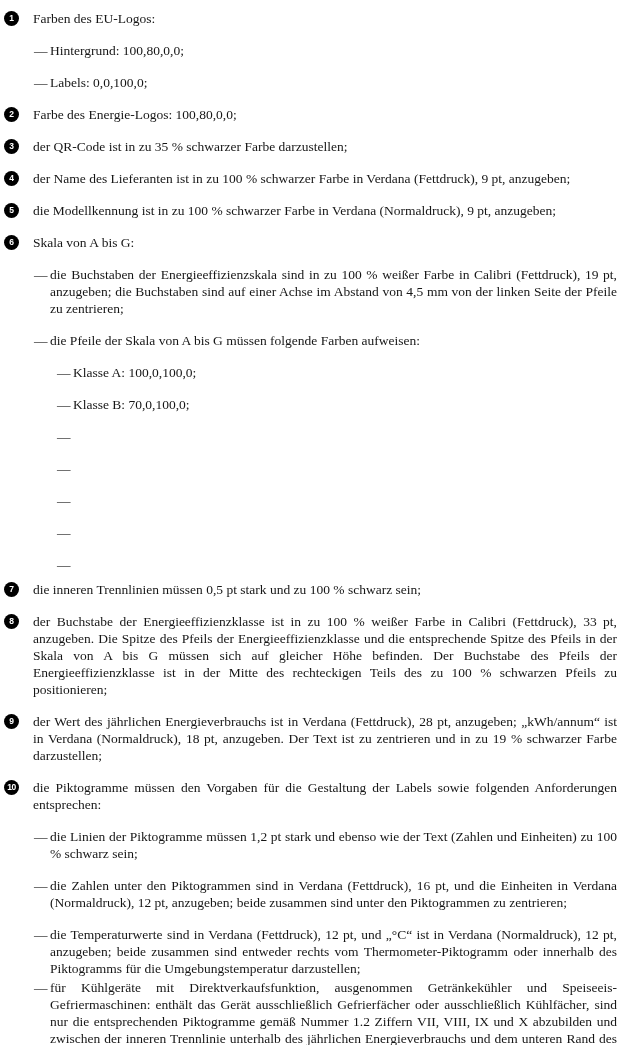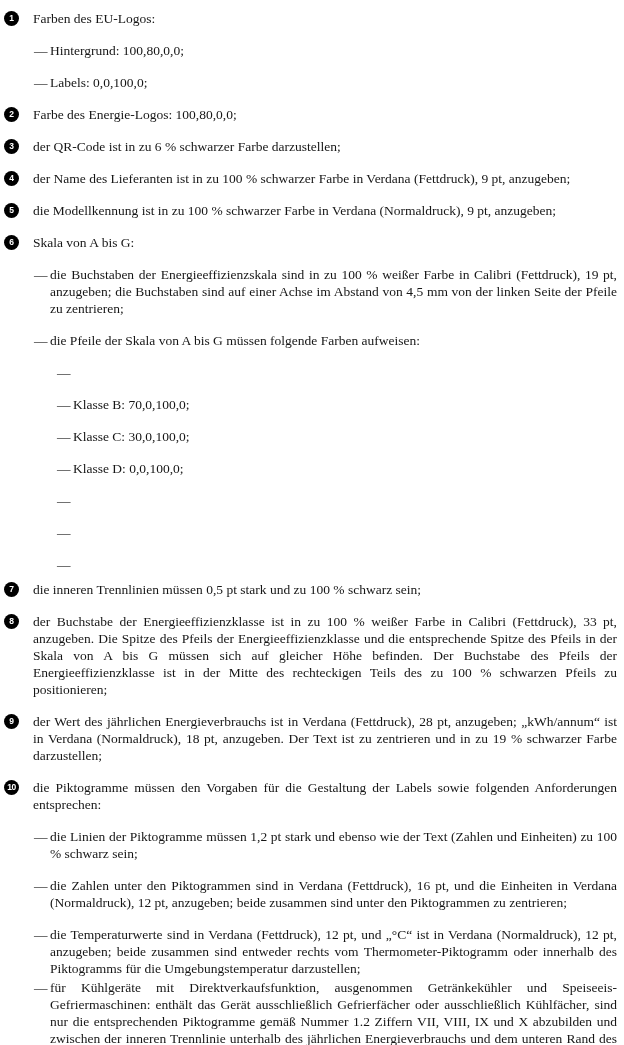--- a/index.html
+++ b/index.html
@@ -59,21 +59,21 @@
       <div class="sub-row indent1">
         <span class="dash">—</span>
         <p class="sub-text">Labels: 0,0,100,0;</p>
       </div>
       <div class="item-row">
         <span class="badge">2</span>
         <p class="item-text">Farbe des Energie-Logos: 100,80,0,0;</p>
       </div>
       <div class="item-row">
         <span class="badge">3</span>
-        <p class="item-text">der QR-Code ist in zu 6 % schwarzer Farbe darzustellen;</p>
+        <p class="item-text">der QR-Code ist in zu 35 % schwarzer Farbe darzustellen;</p>
       </div>
       <div class="item-row">
         <span class="badge">4</span>
         <p class="item-text">der Name des Lieferanten ist in zu 100 % schwarzer Farbe in Verdana (Fettdruck), 9 pt, anzugeben;</p>
       </div>
       <div class="item-row">
         <span class="badge">5</span>
         <p class="item-text">die Modellkennung ist in zu 100 % schwarzer Farbe in Verdana (Normaldruck), 9 pt, anzugeben;</p>
       </div>
       <div class="item-row">
@@ -83,32 +83,31 @@
       <div class="sub-row indent1">
         <span class="dash">—</span>
         <p class="sub-text">die Buchstaben der Energieeffizienzskala sind in zu 100 % weißer Farbe in Calibri (Fettdruck), 19 pt, anzugeben; die Buchstaben sind auf einer Achse im Abstand von 4,5 mm von der linken Seite der Pfeile zu zentrieren;</p>
       </div>
       <div class="sub-row indent1">
         <span class="dash">—</span>
         <p class="sub-text">die Pfeile der Skala von A bis G müssen folgende Farben aufweisen:</p>
       </div>
       <div class="sub-row indent2">
         <span class="dash">—</span>
+        <p class="sub-text">Klasse A: 100,0,100,0;</p>
       </div>
       <div class="sub-row indent2">
         <span class="dash">—</span>
         <p class="sub-text">Klasse B: 70,0,100,0;</p>
       </div>
       <div class="sub-row indent2">
         <span class="dash">—</span>
-        <p class="sub-text">Klasse C: 30,0,100,0;</p>
       </div>
       <div class="sub-row indent2">
         <span class="dash">—</span>
-        <p class="sub-text">Klasse D: 0,0,100,0;</p>
       </div>
       <div class="sub-row indent2">
         <span class="dash">—</span>
       </div>
       <div class="sub-row indent2">
         <span class="dash">—</span>
       </div>
       <div class="sub-row indent2 less-bottom">
         <span class="dash">—</span>
       </div>

